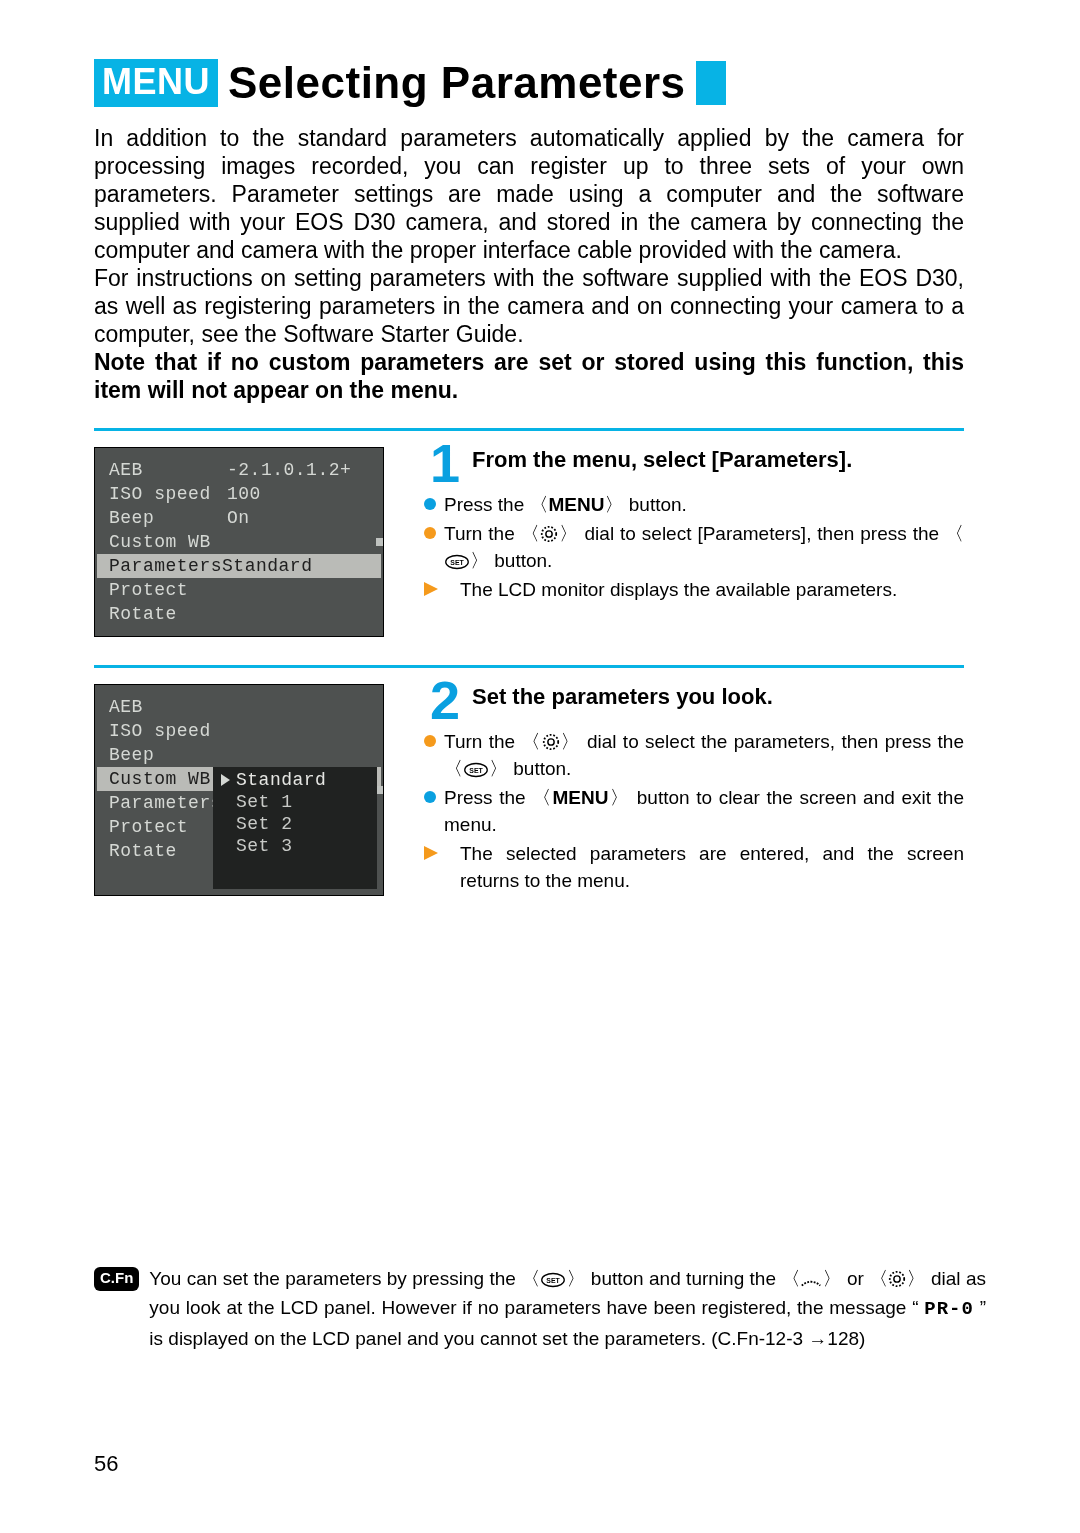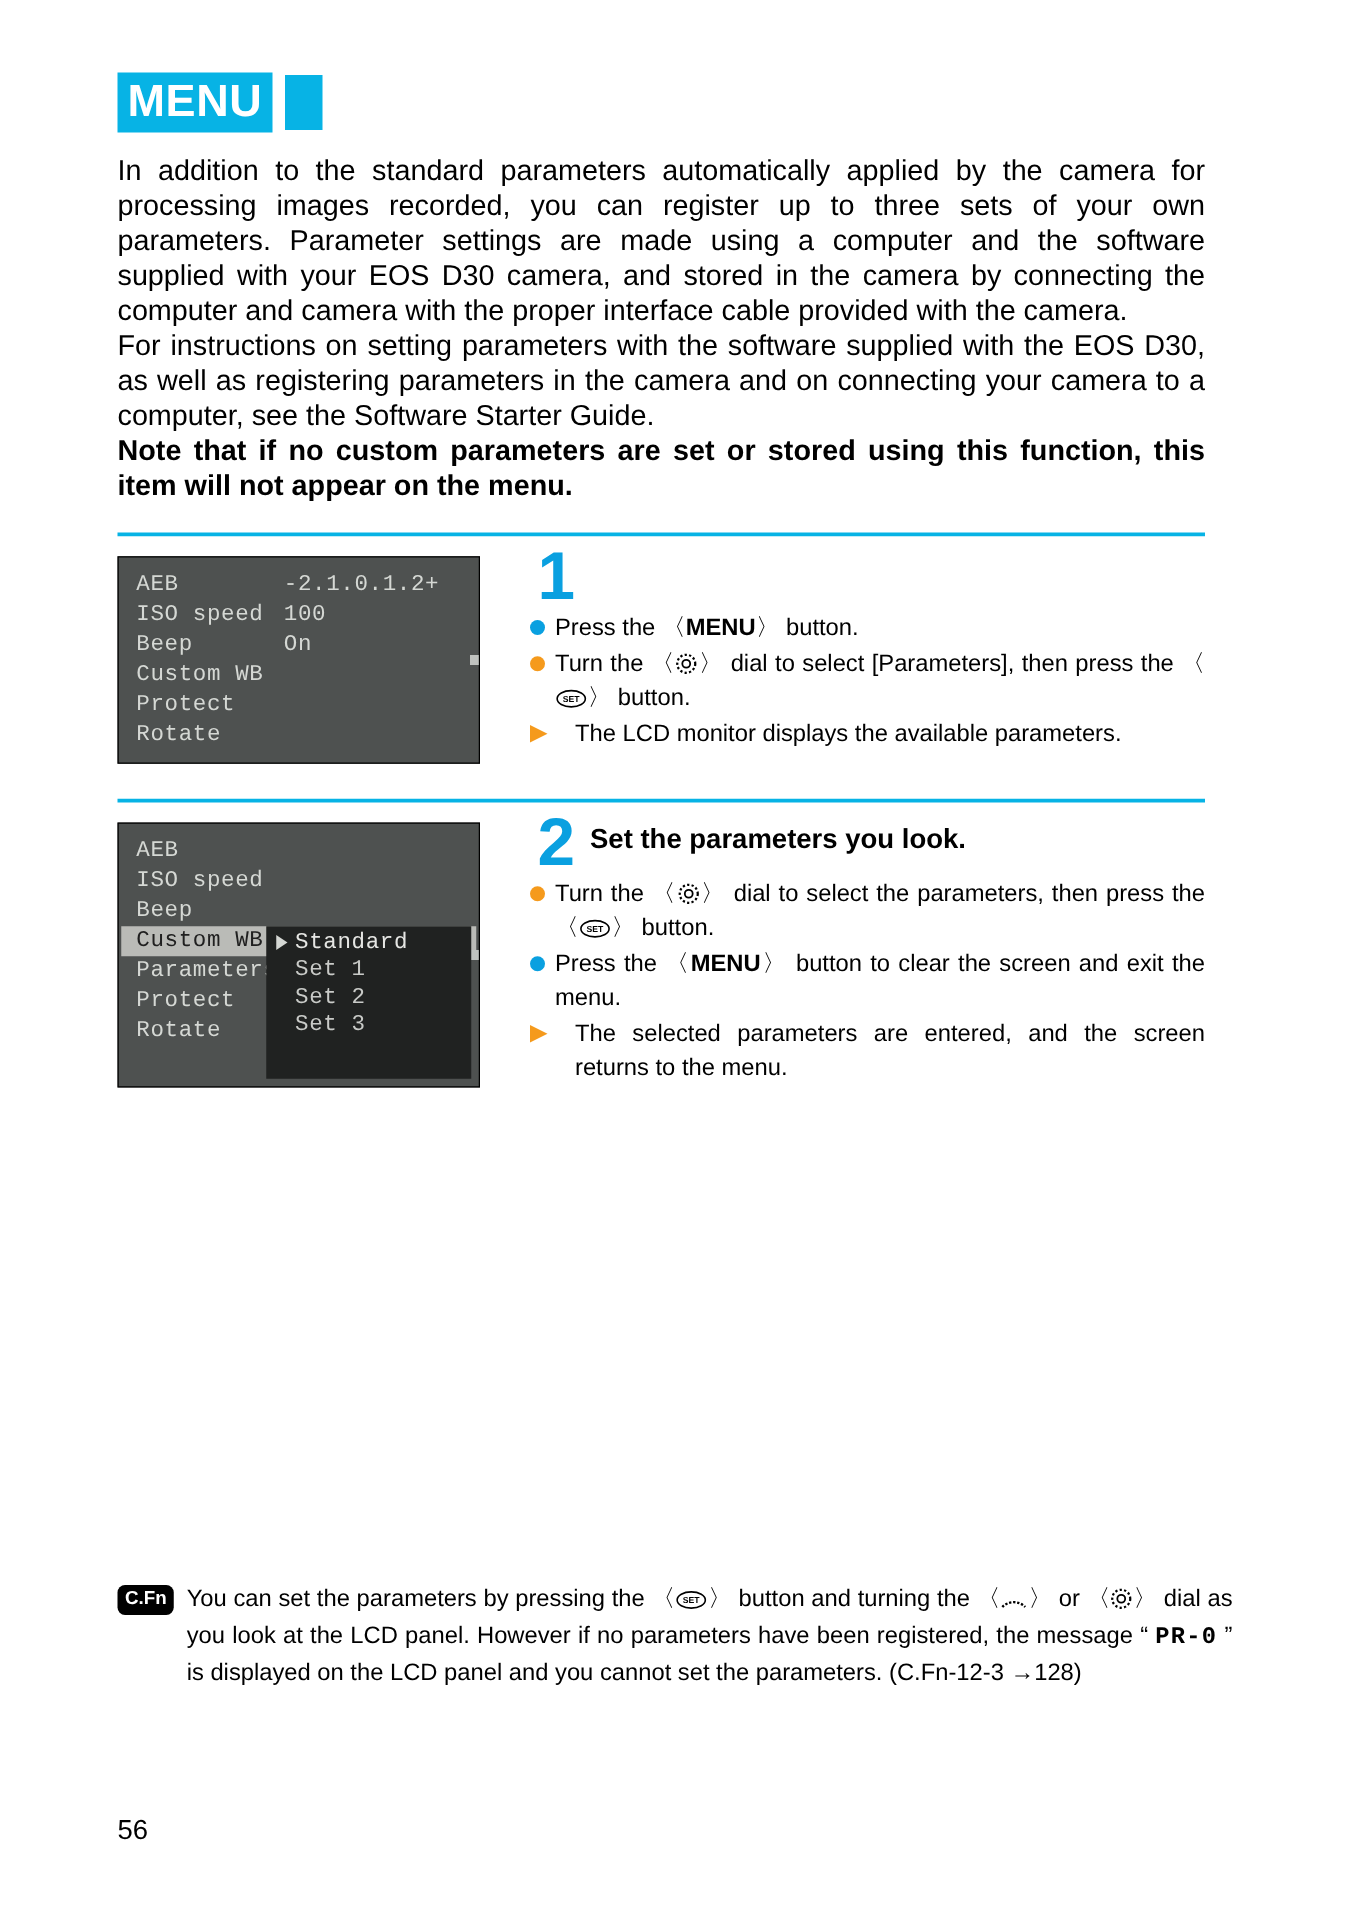--- a/index.html
+++ b/index.html
@@ -41,20 +41,21 @@
   .pr0{font-family:"Courier New",monospace;font-weight:900;letter-spacing:1px;margin-top:48px;}
   .page-num{position:absolute;left:94px;bottom:56px;font-size:22px;}
 </style>
 </head>
 <body>
 
 <div class="page">
 
   <div class="title-row">
     <span class="menu-badge">MENU</span>
+    <span class="title-text">Selecting Parameters</span>
     <span class="title-tail"></span>
   </div>
 
   <div class="intro">
     <div>In addition to the standard parameters automatically applied by the camera for processing images recorded, you can register up to three sets of your own parameters. Parameter settings are made using a computer and the software supplied with your EOS D30 camera, and stored in the camera by connecting the computer and camera with the proper interface cable provided with the camera.</div>
     <div>For instructions on setting parameters with the software supplied with the EOS D30, as well as registering parameters in the camera and on connecting your camera to a computer, see the Software Starter Guide.</div>
     <div class="bold">Note that if no custom parameters are set or stored using this function, this item will not appear on the menu.</div>
   </div>
 
   <div class="steps">
@@ -76,32 +77,34 @@
             <span>100</span>
           </div>
           <div class="row">
             <span class="lbl">Beep</span>
             <span>On</span>
           </div>
           <div class="row">
             <span class="lbl">Custom WB</span>
             <span></span>
           </div>
+          <div class="row hl"><span class="lbl">Parameters</span><span>Standard</span></div>
           <div class="row">
             <span class="lbl">Protect</span>
             <span></span>
           </div>
           <div class="row">
             <span class="lbl">Rotate</span>
             <span></span>
           </div>
         </div>
       <div class="step-body">
         <div class="step-head">
           <div class="big-num">1</div>
+          <div class="step-title">From the menu, select [Parameters].</div>
         </div>
         <div class="step-lines">
           <div class="bl">
             <span class="bullet-dot c-cyan"></span>
             <span><span>Press the 〈</span><span class="menu-word">MENU</span><span>〉 button.</span></span>
           </div>
           <div class="bl">
             <span class="bullet-dot c-orange"></span>
             <span><span>Turn the 〈</span><svg class="inline" width="18" height="18" viewBox="0 0 20 20">
                   <circle cx="10" cy="10" r="8" fill="none" stroke="#000" stroke-width="2" stroke-dasharray="2 2"></circle>

